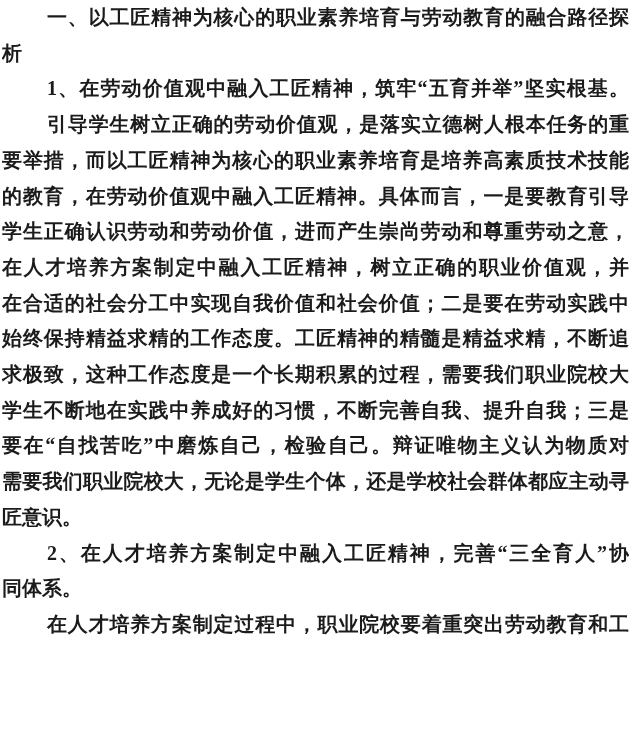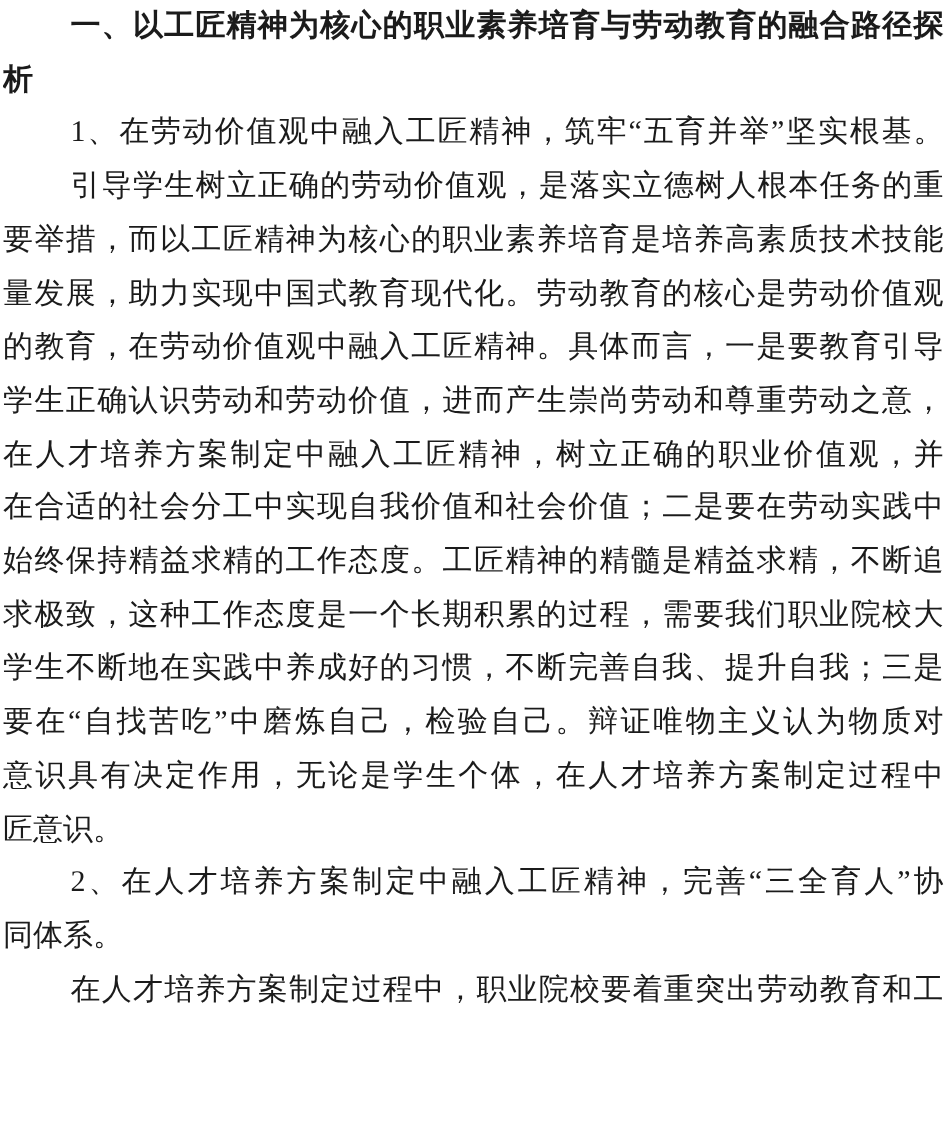--- a/index.html
+++ b/index.html
@@ -21,20 +21,21 @@
     background: #ffffff;
     color: #1b1b1b;
     overflow: hidden;
   }
   .line {
     height: 35.714px;
     line-height: 35.714px;
     font-size: 20px;
     white-space: normal;
     overflow: hidden;
+    font-weight: bold;
   }
   .line.justify {
     text-align: justify;
     text-align-last: justify;
   }
   .line.left {
     text-align: left;
     text-align-last: left;
   }
   .line.indent {
@@ -46,27 +47,26 @@
 </style>
 </head>
 <body>
 
 <div class="page" id="page">
     <div class="line heading indent justify">一、以工匠精神为核心的职业素养培育与劳动教育的融合路径探</div>
     <div class="line heading left">析</div>
     <div class="line indent justify">1、在劳动价值观中融入工匠精神，筑牢“五育并举”坚实根基。</div>
     <div class="line indent justify">引导学生树立正确的劳动价值观，是落实立德树人根本任务的重</div>
     <div class="line justify">要举措，而以工匠精神为核心的职业素养培育是培养高素质技术技能</div>
-    <div class="line justify">量发展，助力实现中国式教育现代化。劳动教育的核心是劳动价值观</div>
     <div class="line justify">的教育，在劳动价值观中融入工匠精神。具体而言，一是要教育引导</div>
     <div class="line justify">学生正确认识劳动和劳动价值，进而产生崇尚劳动和尊重劳动之意，</div>
     <div class="line justify">在人才培养方案制定中融入工匠精神，树立正确的职业价值观，并</div>
     <div class="line justify">在合适的社会分工中实现自我价值和社会价值；二是要在劳动实践中</div>
     <div class="line justify">始终保持精益求精的工作态度。工匠精神的精髓是精益求精，不断追</div>
     <div class="line justify">求极致，这种工作态度是一个长期积累的过程，需要我们职业院校大</div>
     <div class="line justify">学生不断地在实践中养成好的习惯，不断完善自我、提升自我；三是</div>
     <div class="line justify">要在“自找苦吃”中磨炼自己，检验自己。辩证唯物主义认为物质对</div>
-    <div class="line justify">意识具有决定作用，无论是学生个体，在人才培养方案制定过程中</div>
+    <div class="line justify">需要我们职业院校大，无论是学生个体，还是学校社会群体都应主动寻</div>
     <div class="line left">匠意识。</div>
     <div class="line indent justify">2、在人才培养方案制定中融入工匠精神，完善“三全育人”协</div>
     <div class="line left">同体系。</div>
     <div class="line indent justify">在人才培养方案制定过程中，职业院校要着重突出劳动教育和工</div>
   </div>
 
 </body></html>

